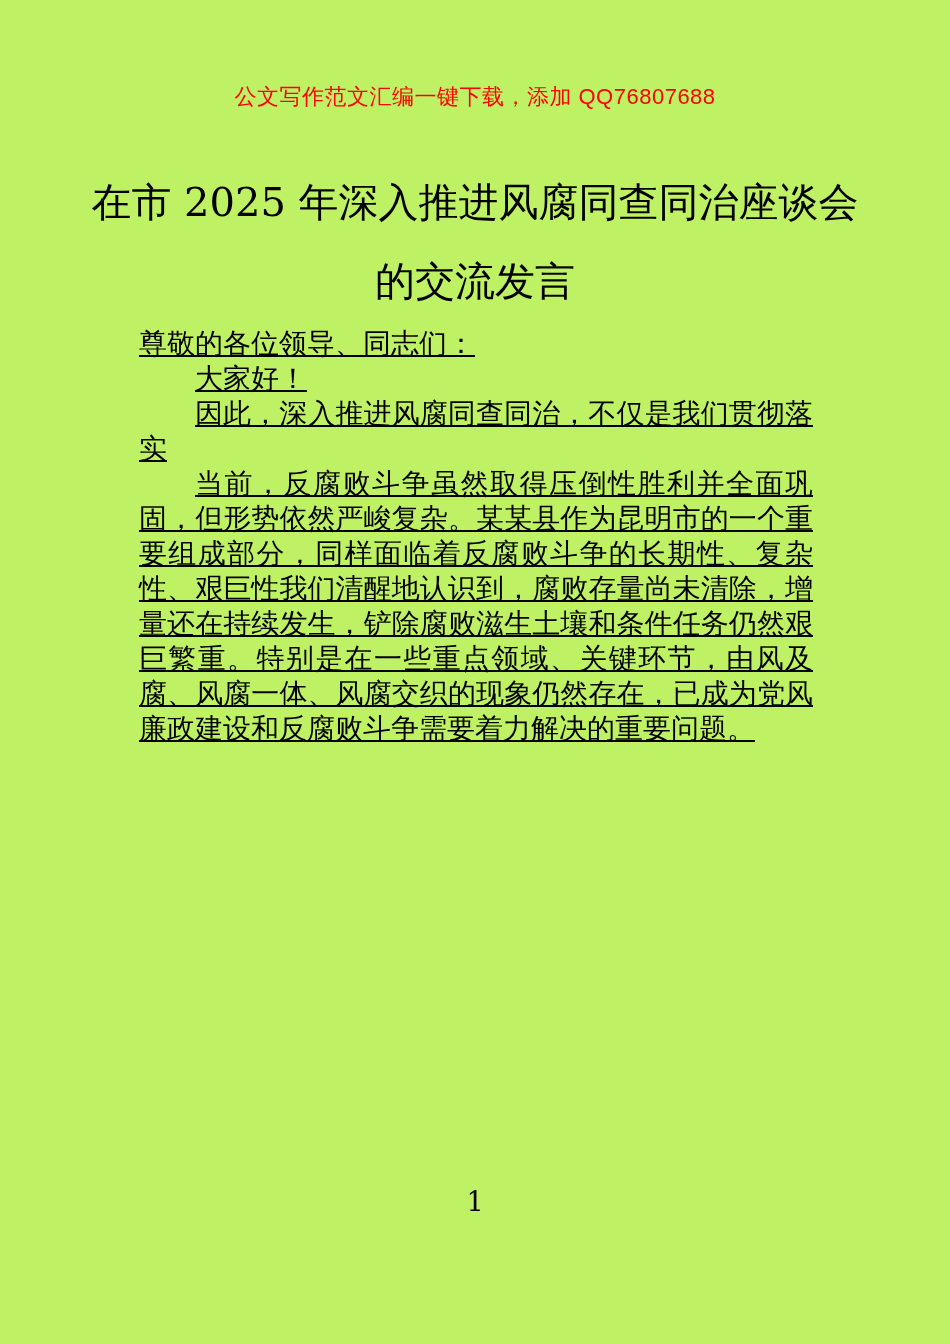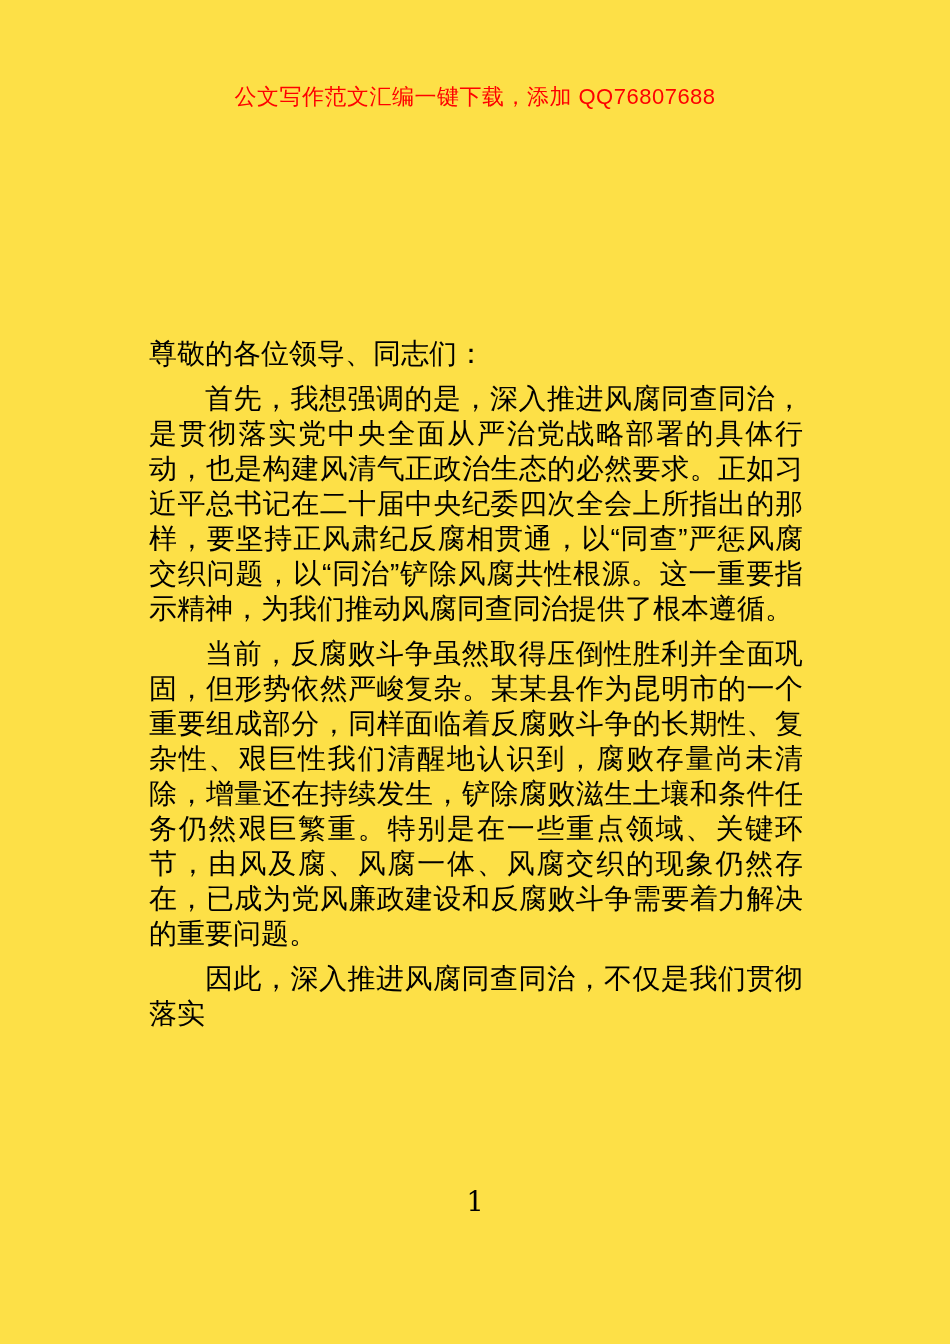--- a/index.html
+++ b/index.html
@@ -4,21 +4,21 @@
 <style>
   html, body {
     margin: 0;
     padding: 0;
     background: #ffffff;
   }
   .page {
     position: relative;
     width: 950px;
     height: 1344px;
-    background: #fde047;
+    background: #bef264;
     overflow: hidden;
     font-family: "Liberation Sans", "DejaVu Sans", sans-serif;
     color: #000000;
   }
   .promo-header {
     position: absolute;
     top: 84px;
     left: 0;
     width: 100%;
     text-align: center;
@@ -45,22 +45,23 @@
     top: 326px;
     left: 139px;
     width: 674px;
     font-size: 28px;
     line-height: 35px;
     text-align: justify;
     text-justify: inter-character;
     letter-spacing: 0px;
   }
   .doc-body p {
-    margin: 10px;
+    margin: 0;
     padding: 0;
+    text-decoration: underline;
   }
   .doc-body p.indent {
     text-indent: 2em;
   }
   .doc-body p.heading {
     font-weight: 400; 
   }
   .page-number {
     position: absolute;
     top: 1186px;
@@ -72,23 +73,27 @@
     color: #000000;
   }
 </style>
 </head>
 <body>
 
 <div class="page">
 
   <div class="promo-header" style="color: rgb(254, 0, 0);">公文写作范文汇编一键下载，添加 QQ76807688</div>
 
+  <div class="doc-title">
+    <div>在市 2025 年深入推进风腐同查同治座谈会</div>
+    <div>的交流发言</div>
+  </div>
 
   <div class="doc-body">
       <p class="">尊敬的各位领导、同志们：</p>
-      <p class="indent">首先，我想强调的是，深入推进风腐同查同治，是贯彻落实党中央全面从严治党战略部署的具体行动，也是构建风清气正政治生态的必然要求。正如习近平总书记在二十届中央纪委四次全会上所指出的那样，要坚持正风肃纪反腐相贯通，以“同查”严惩风腐交织问题，以“同治”铲除风腐共性根源。这一重要指示精神，为我们推动风腐同查同治提供了根本遵循。</p>
+      <p class="indent">大家好！</p>
+      <p class="indent">因此，深入推进风腐同查同治，不仅是我们贯彻落实</p>
       <p class="indent">当前，反腐败斗争虽然取得压倒性胜利并全面巩固，但形势依然严峻复杂。某某县作为昆明市的一个重要组成部分，同样面临着反腐败斗争的长期性、复杂性、艰巨性我们清醒地认识到，腐败存量尚未清除，增量还在持续发生，铲除腐败滋生土壤和条件任务仍然艰巨繁重。特别是在一些重点领域、关键环节，由风及腐、风腐一体、风腐交织的现象仍然存在，已成为党风廉政建设和反腐败斗争需要着力解决的重要问题。</p>
-      <p class="indent">因此，深入推进风腐同查同治，不仅是我们贯彻落实</p>
     </div>
 
   <div class="page-number">1</div>
 
 </div>
 
 </body></html>

